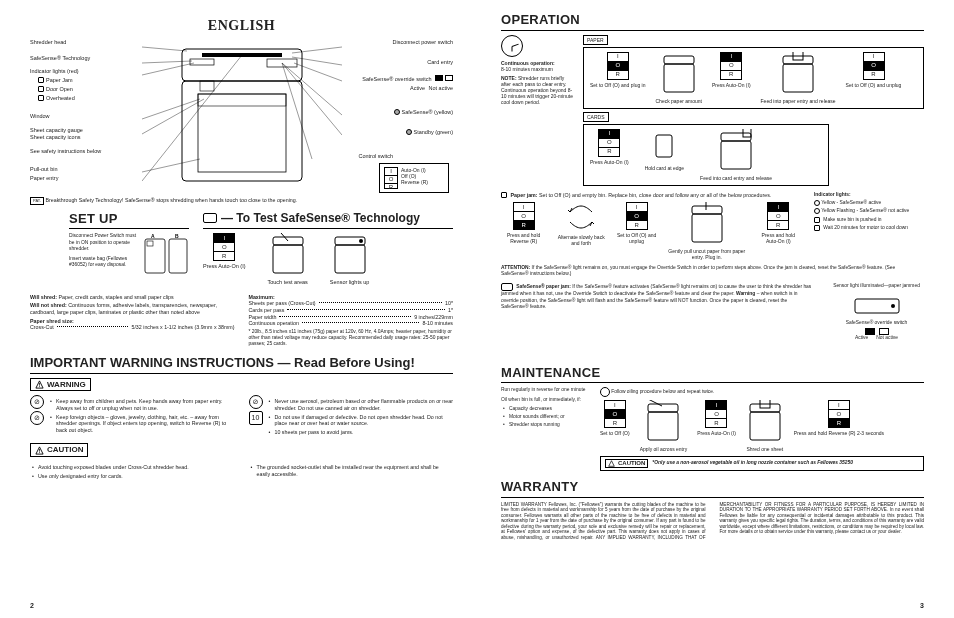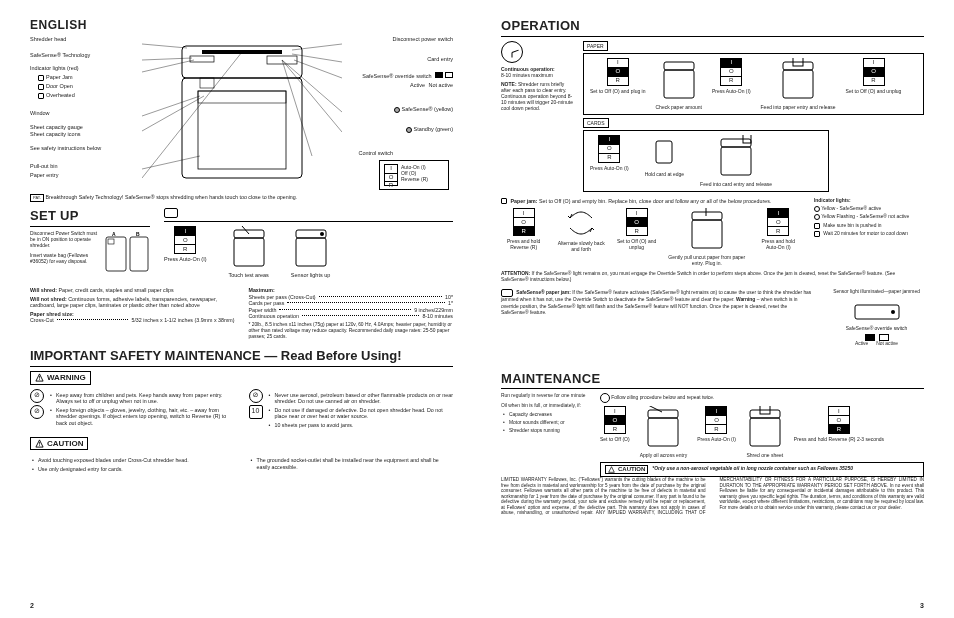--- a/index.html
+++ b/index.html
@@ -8,22 +8,22 @@
     background: #fff;
     width: 954px;
     height: 618px;
     overflow: hidden;
     font-size: 6px;
     color: #222;
     line-height: 1.2;
   }
   .spread { display: flex; width: 100%; height: 100%; }
   .page { width: 50%; height: 100%; padding: 18px 24px 10px 30px; position: relative; }
-  .page-right { padding: 18px 30px 10px 24px; }
-  .lang-title { font-weight: 900; font-size: 12px; letter-spacing: 0.5px; font-family: Liberation Sans, sans-serif; }
+  .page-right { padding: 12px 30px 10px 24px; }
+  .lang-title { text-align: center; font-weight: 900; font-size: 14px; letter-spacing: 0.5px; font-family: Liberation Serif, serif; }
   .model { text-align: center; font-size: 9px; font-family: "Arial Narrow", Arial, sans-serif; }
   .section-title { font-family: "Arial Narrow", Arial, sans-serif; font-weight: 900; font-size: 13px; letter-spacing: 0.3px; text-transform: uppercase; border-bottom: 1.5px solid #000; padding-bottom: 2px; margin-bottom: 4px; }
   .section-title-lg { font-family: "Arial Narrow", Arial, sans-serif; font-weight: 900; font-size: 13px; border-bottom: 1.5px solid #000; padding-bottom: 2px; margin-bottom: 4px; }
   .subtitle-band { font-family: "Arial Narrow", Arial, sans-serif; font-weight: 700; font-size: 12px; border-bottom: 1px solid #000; padding-bottom: 3px; margin-bottom: 4px; display:flex; align-items:center; gap:4px;}
   .diagram-box { width: 100%; height: 158px; position: relative; display:flex; justify-content:center; align-items:center; }
   .shredder-svg { width: 200px; height: 150px; }
   .callout { position: absolute; font-size: 5.5px; white-space: nowrap; }
   .callout-left { text-align: right; }
   .small-icon { display:inline-block; width:6px; height:6px; border:1px solid #000; border-radius:1px; margin-right:2px; vertical-align:middle; }
   .row { display:flex; gap:14px; }
@@ -129,40 +129,41 @@
         <line x1="170" y1="120" x2="140" y2="24" stroke="#000" stroke-width="0.4"></line>
       </svg>
     </div>
 
     <div class="tiny" style="margin:4px 0 6px 0">
       <span style="display:inline-block;width:14px;height:8px;border:1px solid #000;font-size:4px;text-align:center;line-height:6px;vertical-align:middle;">PAT.</span>
       <span>Breakthrough Safety Technology! SafeSense® stops shredding when hands touch too close to the opening.</span>
     </div>
 
     
-    <div class="row" style="margin-bottom:8px;">
+    <div class="row" style="margin-bottom:8px;margin-left:39px;">
       <div class="col" style="flex:0 0 120px">
         <div class="section-title">SET UP</div>
         <div style="display:flex;gap:4px;">
           <div class="tinier" style="flex:1">
             <div style="margin-bottom:4px;">Disconnect Power Switch must be in ON position to operate shredder.</div>
             <div>Insert waste bag (Fellowes #36052) for easy disposal.</div>
           </div>
           <svg width="48" height="44" viewBox="0 0 48 44">
             <rect x="4" y="6" width="20" height="34" rx="2" fill="none" stroke="#000" stroke-width="0.8"></rect>
             <text x="10" y="5" font-size="5" font-weight="700">A</text>
             <rect x="28" y="6" width="18" height="34" rx="2" fill="none" stroke="#000" stroke-width="0.8"></rect>
             <text x="34" y="5" font-size="5" font-weight="700">B</text>
             <rect x="6" y="8" width="6" height="5" fill="none" stroke="#000" stroke-width="0.6"></rect>
           </svg>
         </div>
       </div>
       <div class="col">
         <div class="subtitle-band">
           <span style="display:inline-block;width:14px;height:10px;border:1px solid #000;border-radius:2px;"></span>
+          <span>— To Test SafeSense® Technology</span>
         </div>
         <div class="test-row">
           <div class="test-col">
             <div class="switch-box">
                 <div style="background:#000;color:#fff">I</div>
                 <div>O</div>
                 <div>R</div>
               </div>
             <div>Press Auto-On (I)</div>
           </div>
@@ -218,21 +219,21 @@
         <div class="dots-row">
             <span>Continuous operation</span>
             <span class="fill"></span>
             <span>8-10 minutes</span>
           </div>
         <div class="tinier" style="margin-top:2px;">* 20lb., 8.5 inches x11 inches (75g) paper at 120v, 60 Hz, 4.0Amps; heavier paper, humidity or other than rated voltage may reduce capacity. Recommended daily usage rates: 25-50 paper passes; 25 cards.</div>
       </div>
     </div>
 
     
-    <div class="section-title-lg">IMPORTANT SAFETY MAINTENANCE — Read Before Using!</div>
+    <div class="section-title-lg">IMPORTANT WARNING INSTRUCTIONS — Read Before Using!</div>
     <div class="warn-box">
       <svg class="warn-tri" viewBox="0 0 10 10">
           <path d="M5 1 L9 9 L1 9 Z" fill="none" stroke="#000"></path>
           <text x="4" y="8" font-size="6">!</text>
         </svg>
       <span>WARNING</span>
     </div>
     <div class="row tiny" style="margin-top:4px;">
       <div class="col">
         <div style="display:flex;gap:4px;">
@@ -506,17 +507,18 @@
             <svg class="warn-tri" viewBox="0 0 10 10" style="width:7px;height:7px">
                 <path d="M5 1 L9 9 L1 9 Z" fill="none" stroke="#000"></path>
               </svg>
             <span>CAUTION</span>
           </div>
           <span class="tinier" style="font-style:italic;font-weight:600">*Only use a non-aerosol vegetable oil in long nozzle container such as Fellowes 35250</span>
         </div>
       </div>
     </div>
 
+    <div class="section-title" style="margin-top:8px">WARRANTY</div>
     <div class="fine-print">LIMITED WARRANTY Fellowes, Inc. ("Fellowes") warrants the cutting blades of the machine to be free from defects in material and workmanship for 5 years from the date of purchase by the original consumer. Fellowes warrants all other parts of the machine to be free of defects in material and workmanship for 1 year from the date of purchase by the original consumer. If any part is found to be defective during the warranty period, your sole and exclusive remedy will be repair or replacement, at Fellowes' option and expense, of the defective part. This warranty does not apply in cases of abuse, mishandling, or unauthorized repair. ANY IMPLIED WARRANTY, INCLUDING THAT OF MERCHANTABILITY OR FITNESS FOR A PARTICULAR PURPOSE, IS HEREBY LIMITED IN DURATION TO THE APPROPRIATE WARRANTY PERIOD SET FORTH ABOVE. In no event shall Fellowes be liable for any consequential or incidental damages attributable to this product. This warranty gives you specific legal rights. The duration, terms, and conditions of this warranty are valid worldwide, except where different limitations, restrictions, or conditions may be required by local law. For more details or to obtain service under this warranty, please contact us or your dealer.</div>
 
     <div class="footer-pg footer-right">3</div>
   </div>
 </div>
 
 </body></html>

